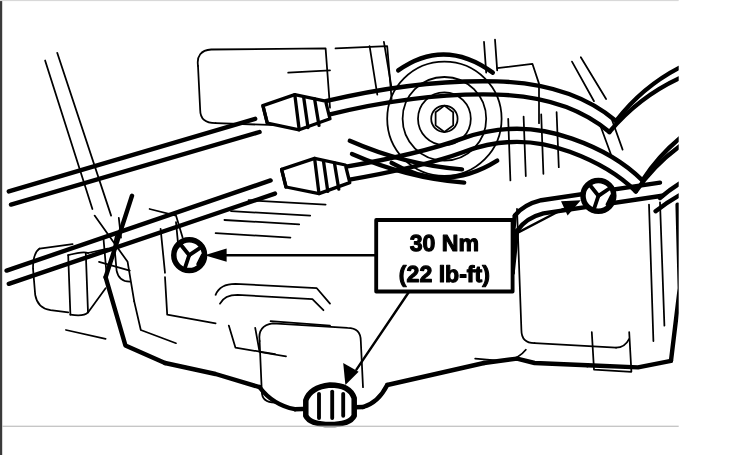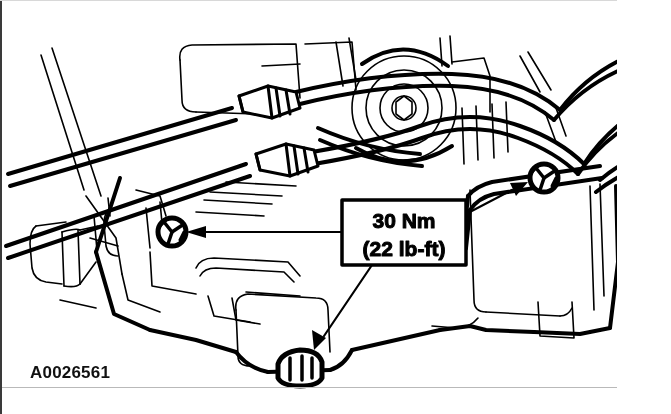--- a/index.html
+++ b/index.html
@@ -275,15 +275,14 @@
         <rect x="342" y="200" width="124" height="65" fill="#ffffff" stroke="#000000" stroke-width="3.5"></rect>
         <text class="callout-text" x="404" y="228">30 Nm</text>
         <text class="callout-text" x="404" y="256">(22 lb-ft)</text>
       </g>
 
     </g>
   </svg>
 
   <div id="caption-rule"></div>
 
-  <div id="figure-id">A0026561</div>
 
 </div>
 
 </body></html>

